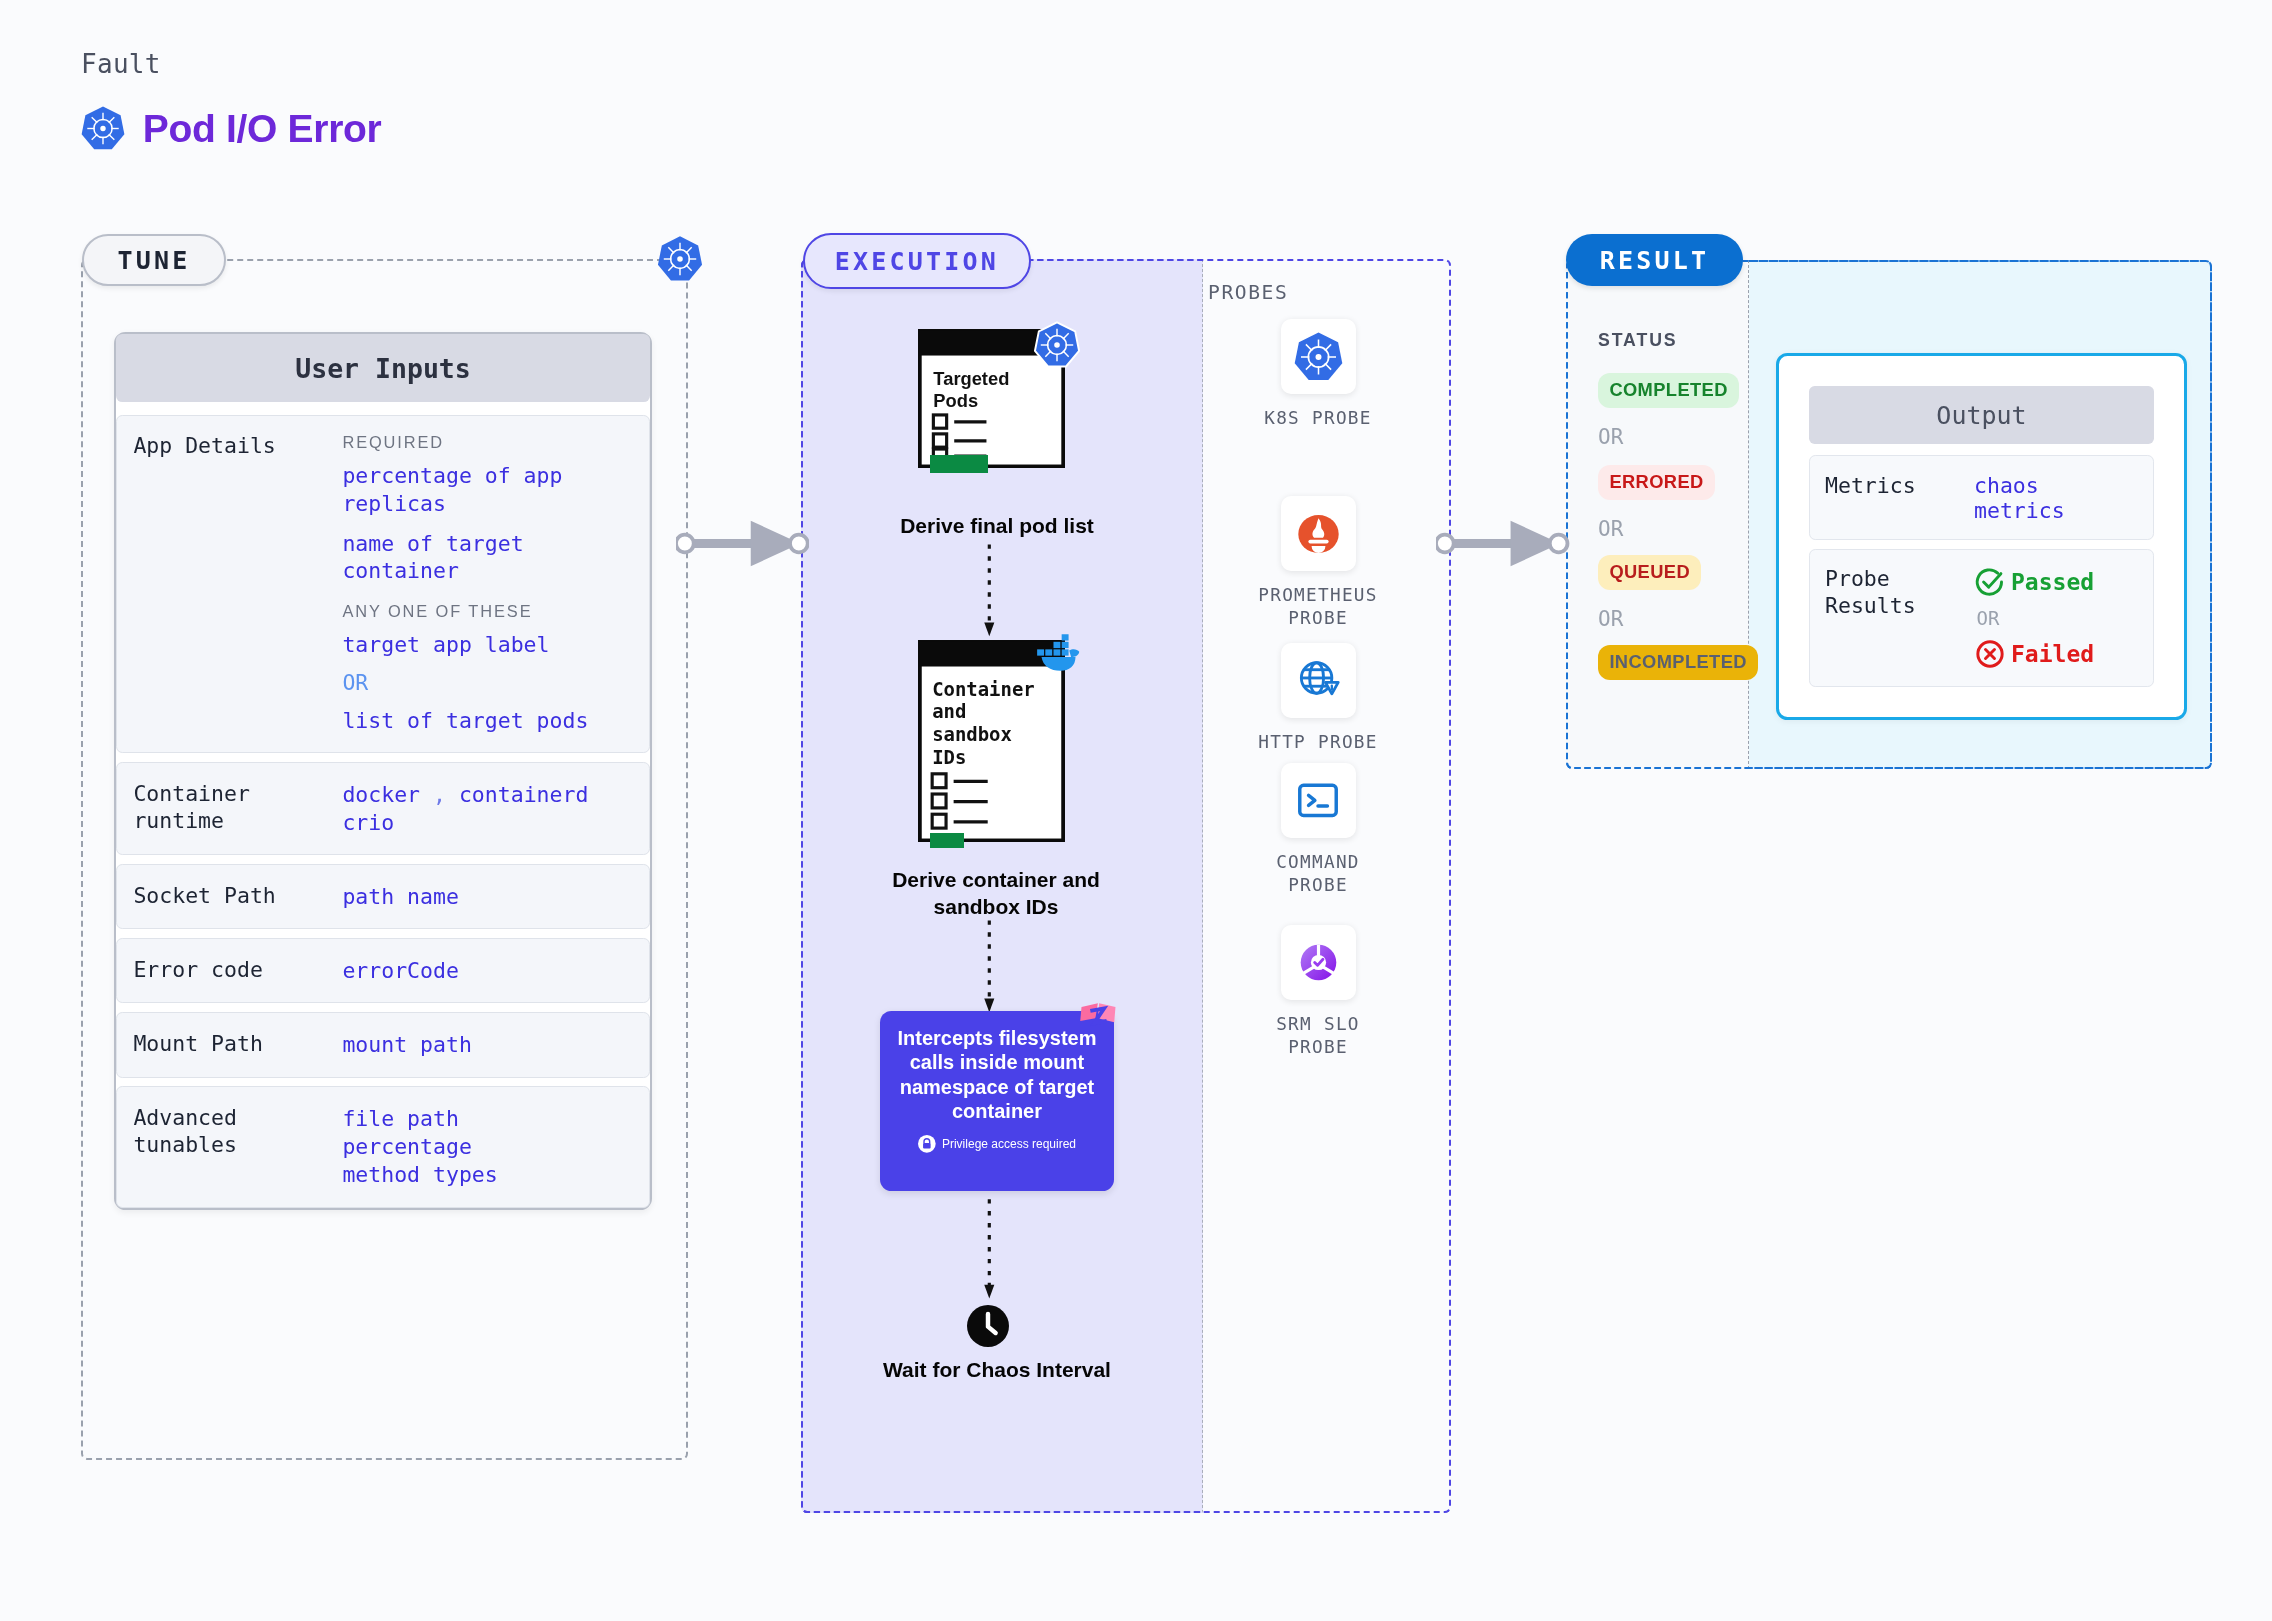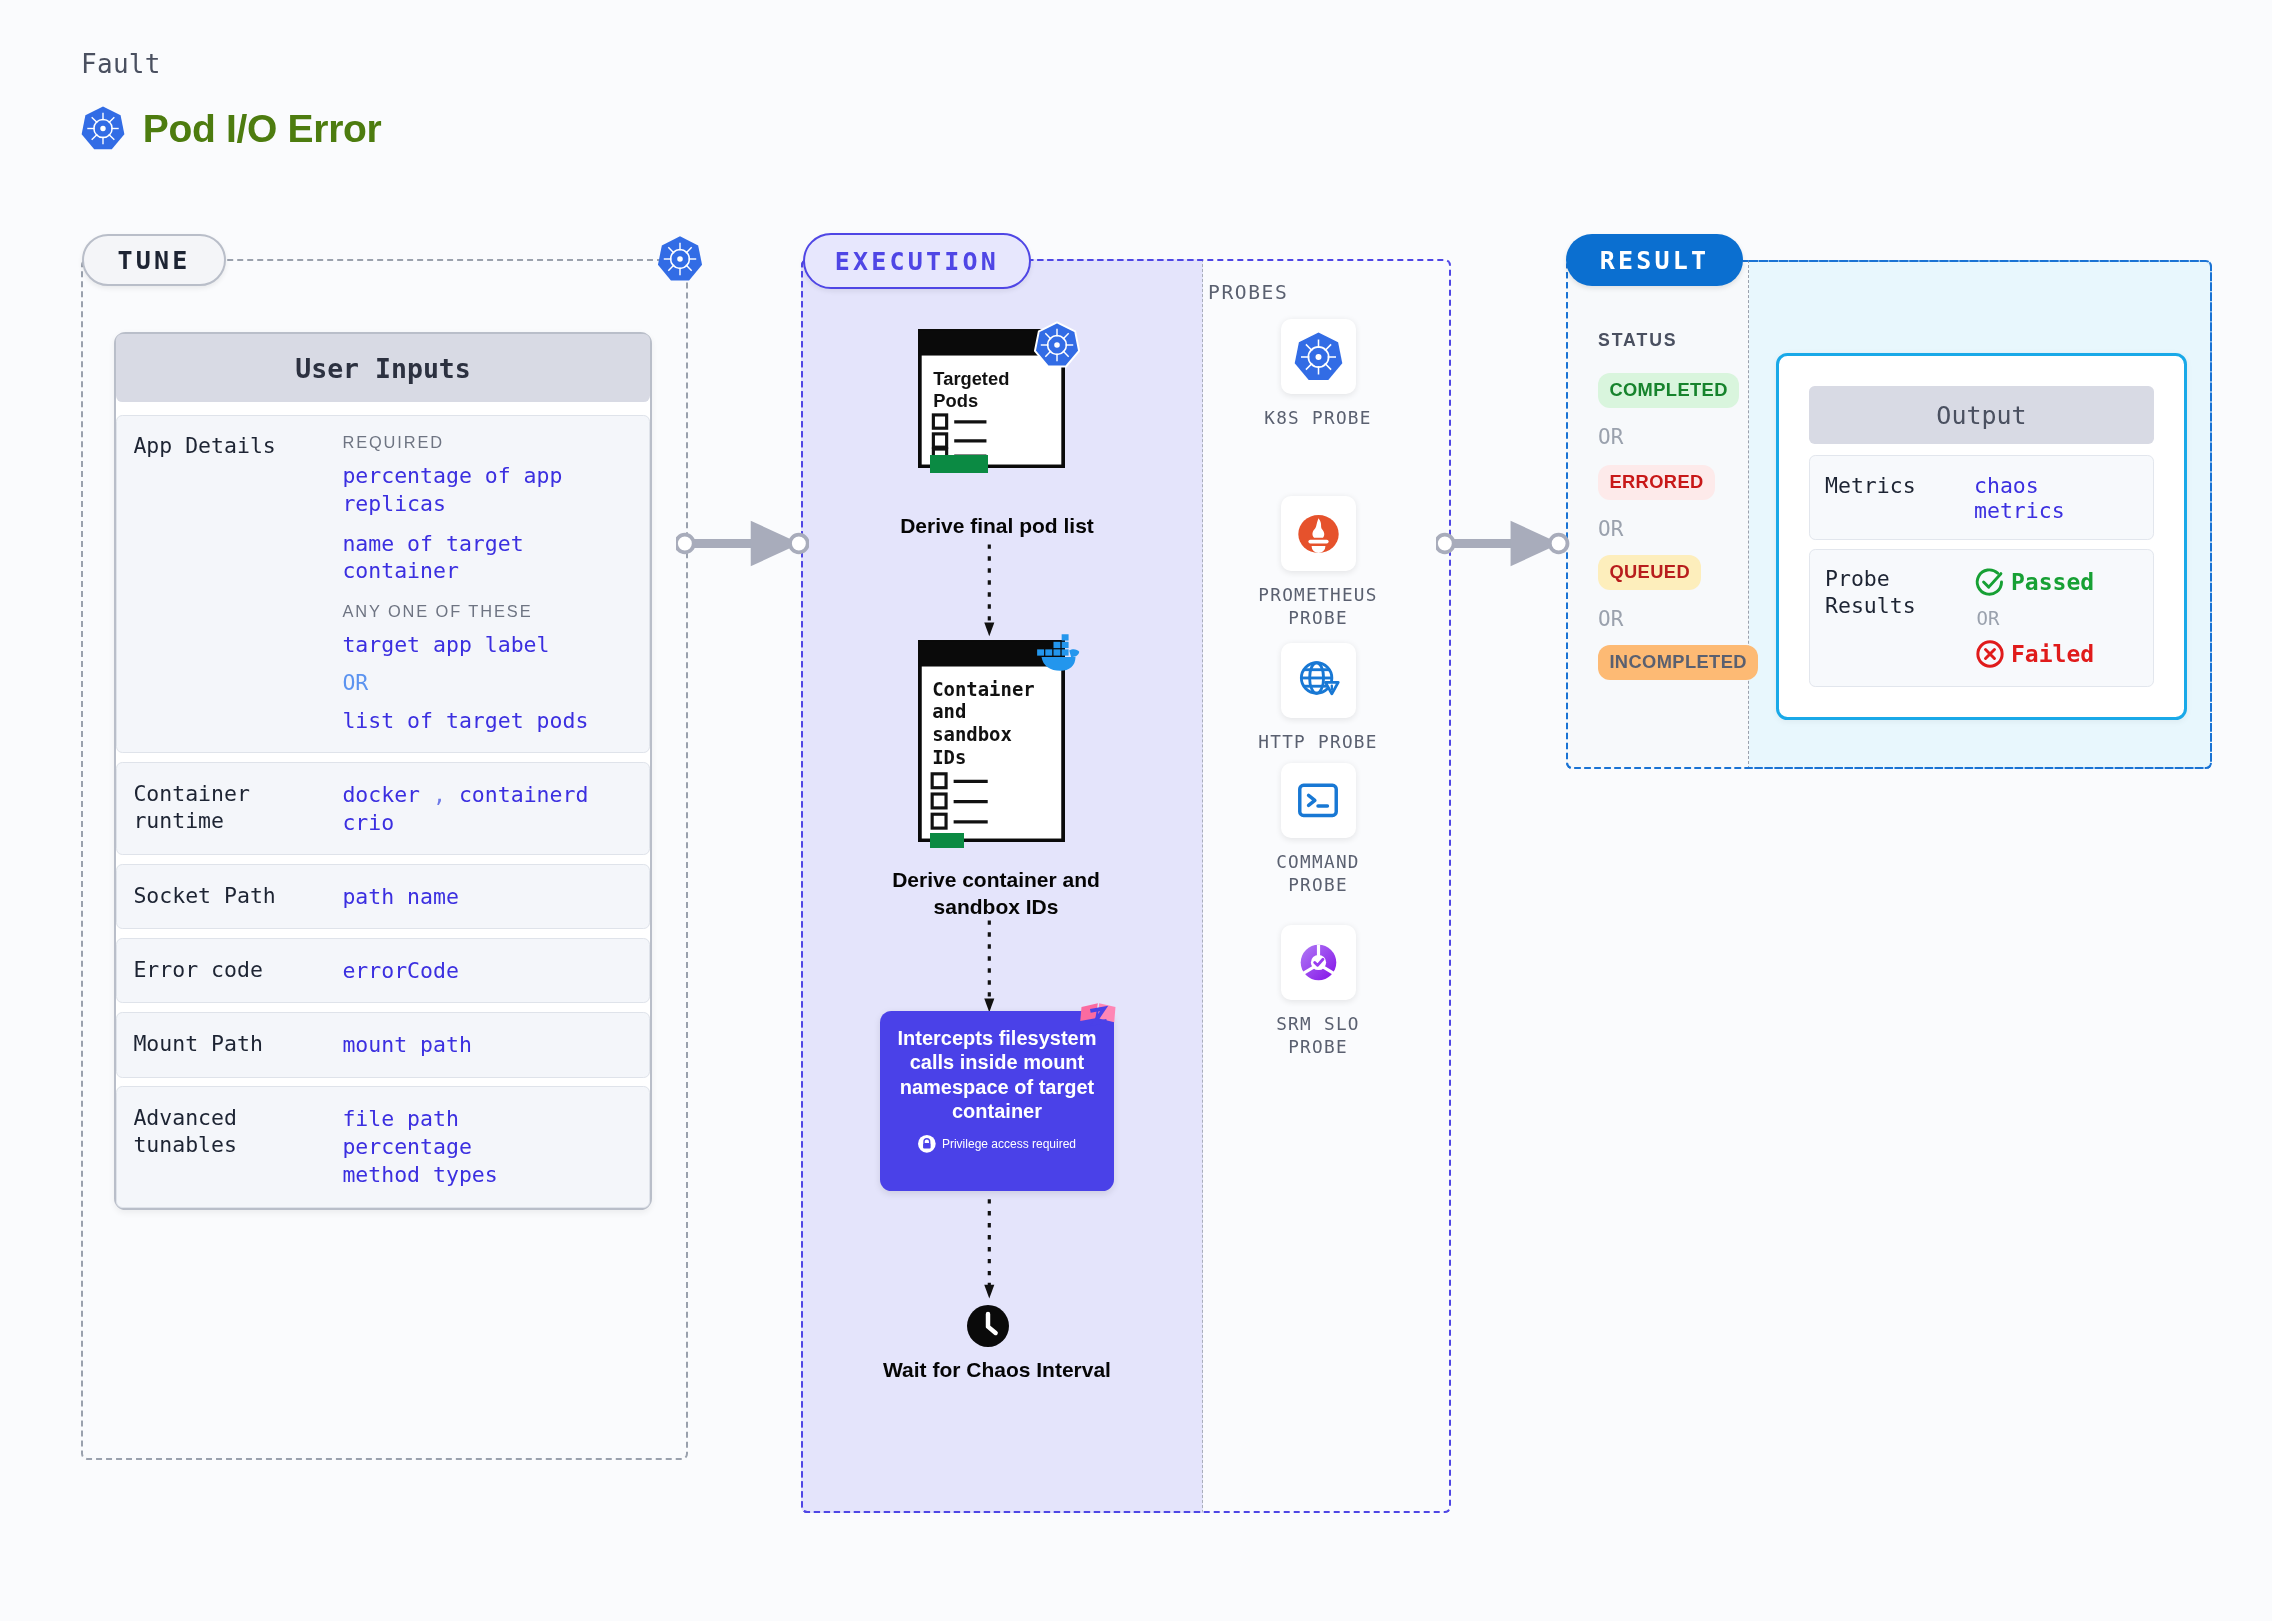--- a/index.html
+++ b/index.html
@@ -12,21 +12,21 @@
   .page { position: relative; width: 2273px; height: 1184px; }
 
   
   .fault-label {
     position: absolute; left: 81px; top: 49px;
     font-family: "DejaVu Sans Mono", monospace;
     font-size: 26px; color: #4a5060; letter-spacing: 0.3px;
   }
   .title-row { position: absolute; left: 81px; top: 105px; display: flex; align-items: center; gap: 17.7px; }
   .k8s-wheel { display: block; }
-  .fault-title { font-size: 39px; font-weight: 700; color: #4d7c0f; letter-spacing: -0.3px; }
+  .fault-title { font-size: 39px; font-weight: 700; color: #6d28d9; letter-spacing: -0.3px; }
 
   
   .pill {
     position: absolute; z-index: 40;
     display: flex; align-items: center; justify-content: center;
     border-radius: 631px;
     font-family: "DejaVu Sans Mono", monospace;
     font-weight: 700; letter-spacing: 3.2px;
   }
   .pill-tune {
@@ -525,21 +525,21 @@
   </div>
 
   <div class="status-label">STATUS</div>
 
   <div class="badge" style="top:373px; background:#d9f5dd; color:#16832c;">COMPLETED</div>
   <div class="or-text" style="top:425px;">OR</div>
   <div class="badge" style="top:465px; background:#fdeaea; color:#c81818;">ERRORED</div>
   <div class="or-text" style="top:517px;">OR</div>
   <div class="badge" style="top:555px; background:#fdeebc; color:#b81d1d;">QUEUED</div>
   <div class="or-text" style="top:607px;">OR</div>
-  <div class="badge" style="top:645px; background:#fdba74; color:#5a6070;text-align:right;">INCOMPLETED</div>
+  <div class="badge" style="top:645px; background:#eab308; color:#5a6070;text-align:right;">INCOMPLETED</div>
 
   <div class="output-card">
     <div class="out-header">Output</div>
 
     <div class="out-row">
       <div class="out-key">Metrics</div>
       <div class="out-val">chaos metrics</div>
     </div>
 
     <div class="out-row">

